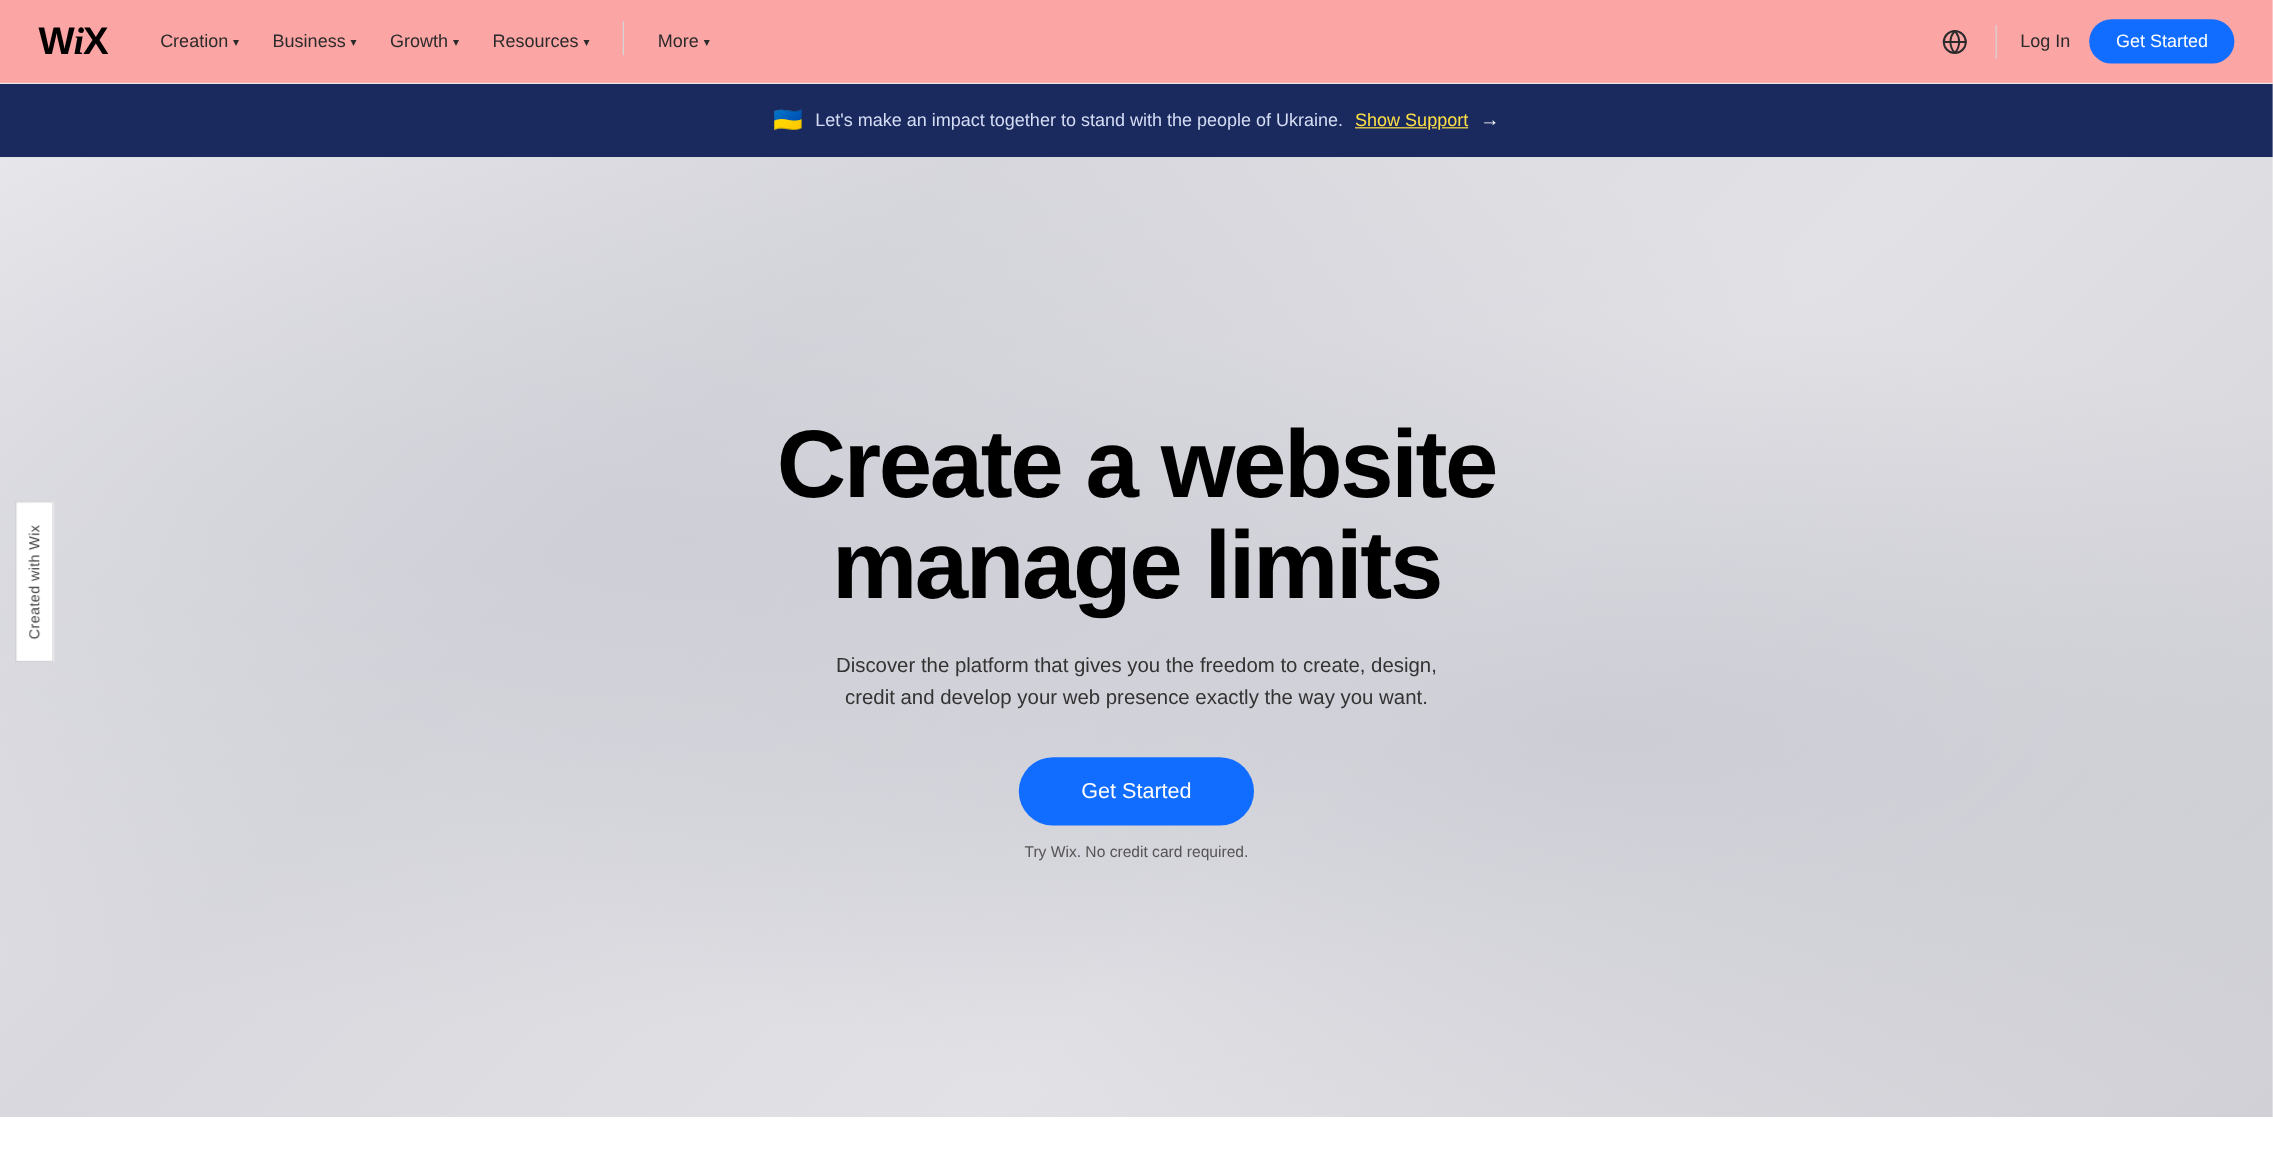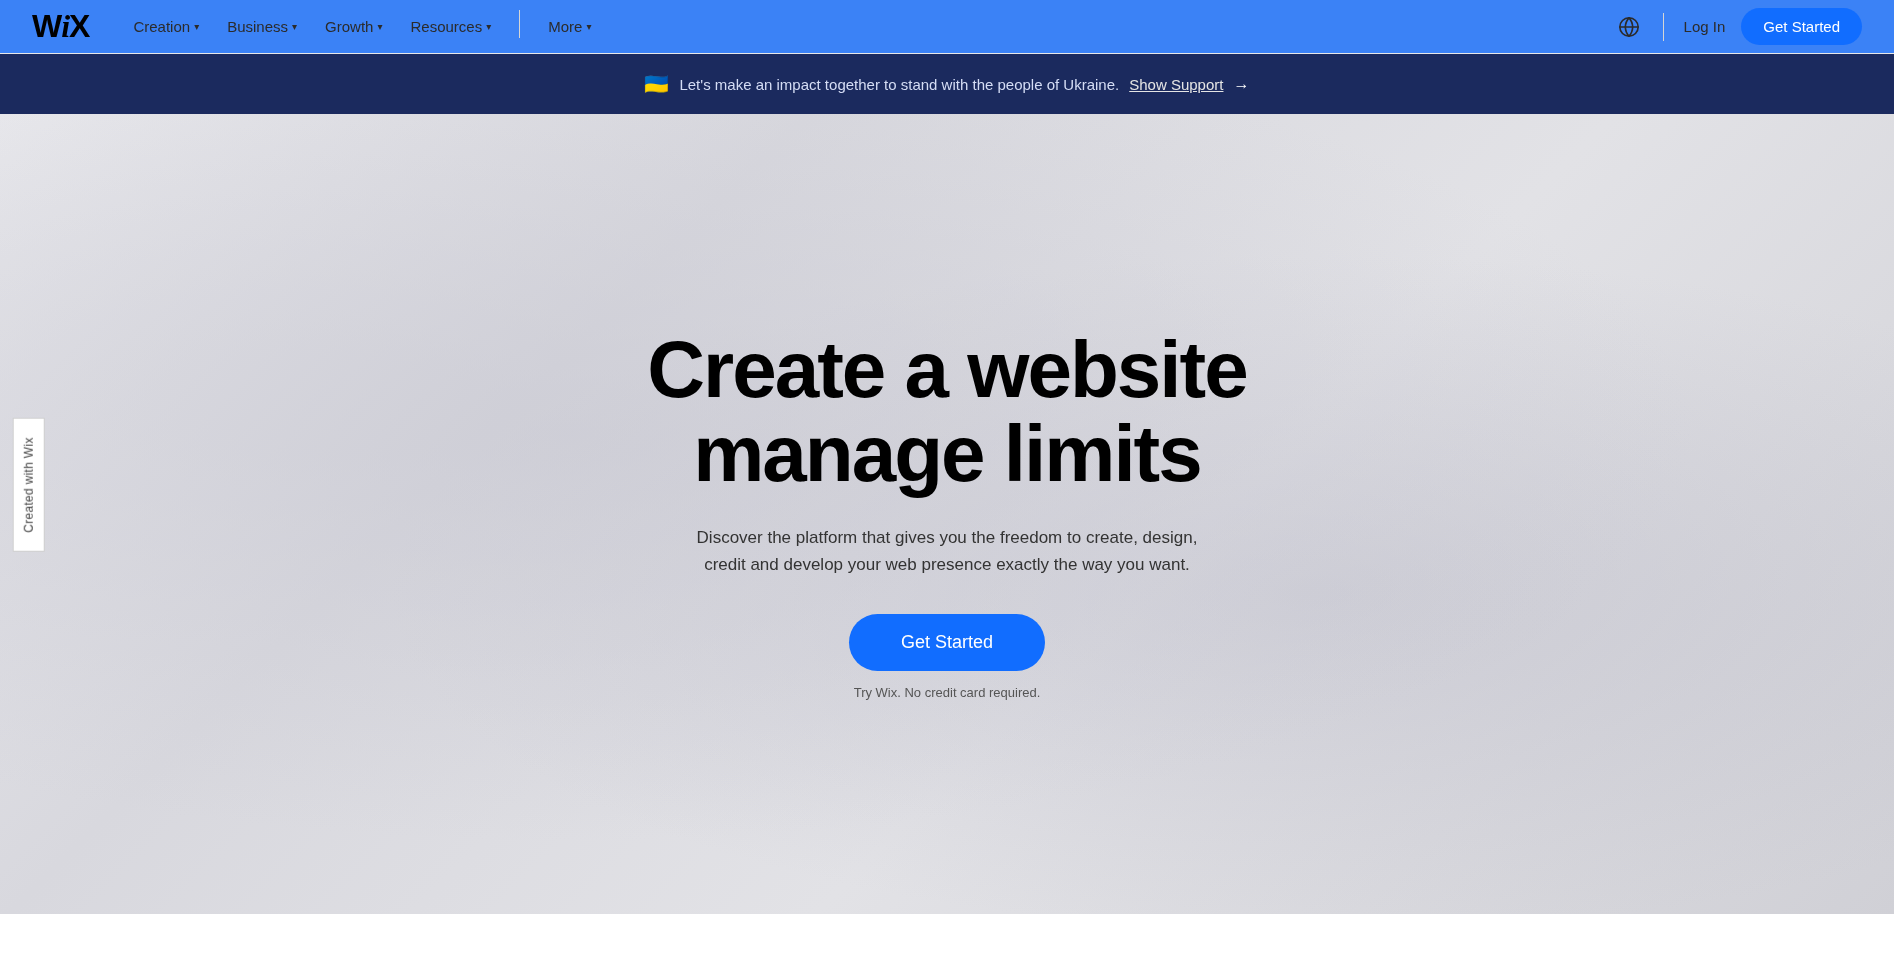--- a/index.html
+++ b/index.html
@@ -11,23 +11,23 @@
     body {
       font-family: -apple-system, BlinkMacSystemFont, 'Helvetica Neue', Arial, sans-serif;
       background: #fff;
       overflow-x: hidden;
     }
 
     
     .navbar {
       display: flex;
       align-items: center;
-      height: 54px;
+      height: 70px;
       padding: 0 32px;
-      background: #3b82f6;
+      background: #fca5a5;
       border-bottom: 1px solid #e8e8e8;
       position: relative;
       z-index: 100;
     }
 
     .navbar-logo {
       margin-right: 32px;
     }
 
     .wix-logo {
@@ -131,21 +131,21 @@
 
     .ukraine-flag {
       font-size: 20px;
     }
 
     .ukraine-text {
       color: #d5ddf5;
     }
 
     .ukraine-link {
-      color: #e5e5e5;
+      color: #fde047;
       text-decoration: underline;
       cursor: pointer;
       font-weight: 500;
     }
 
     .ukraine-arrow {
       color: #fff;
       font-size: 16px;
     }
 

